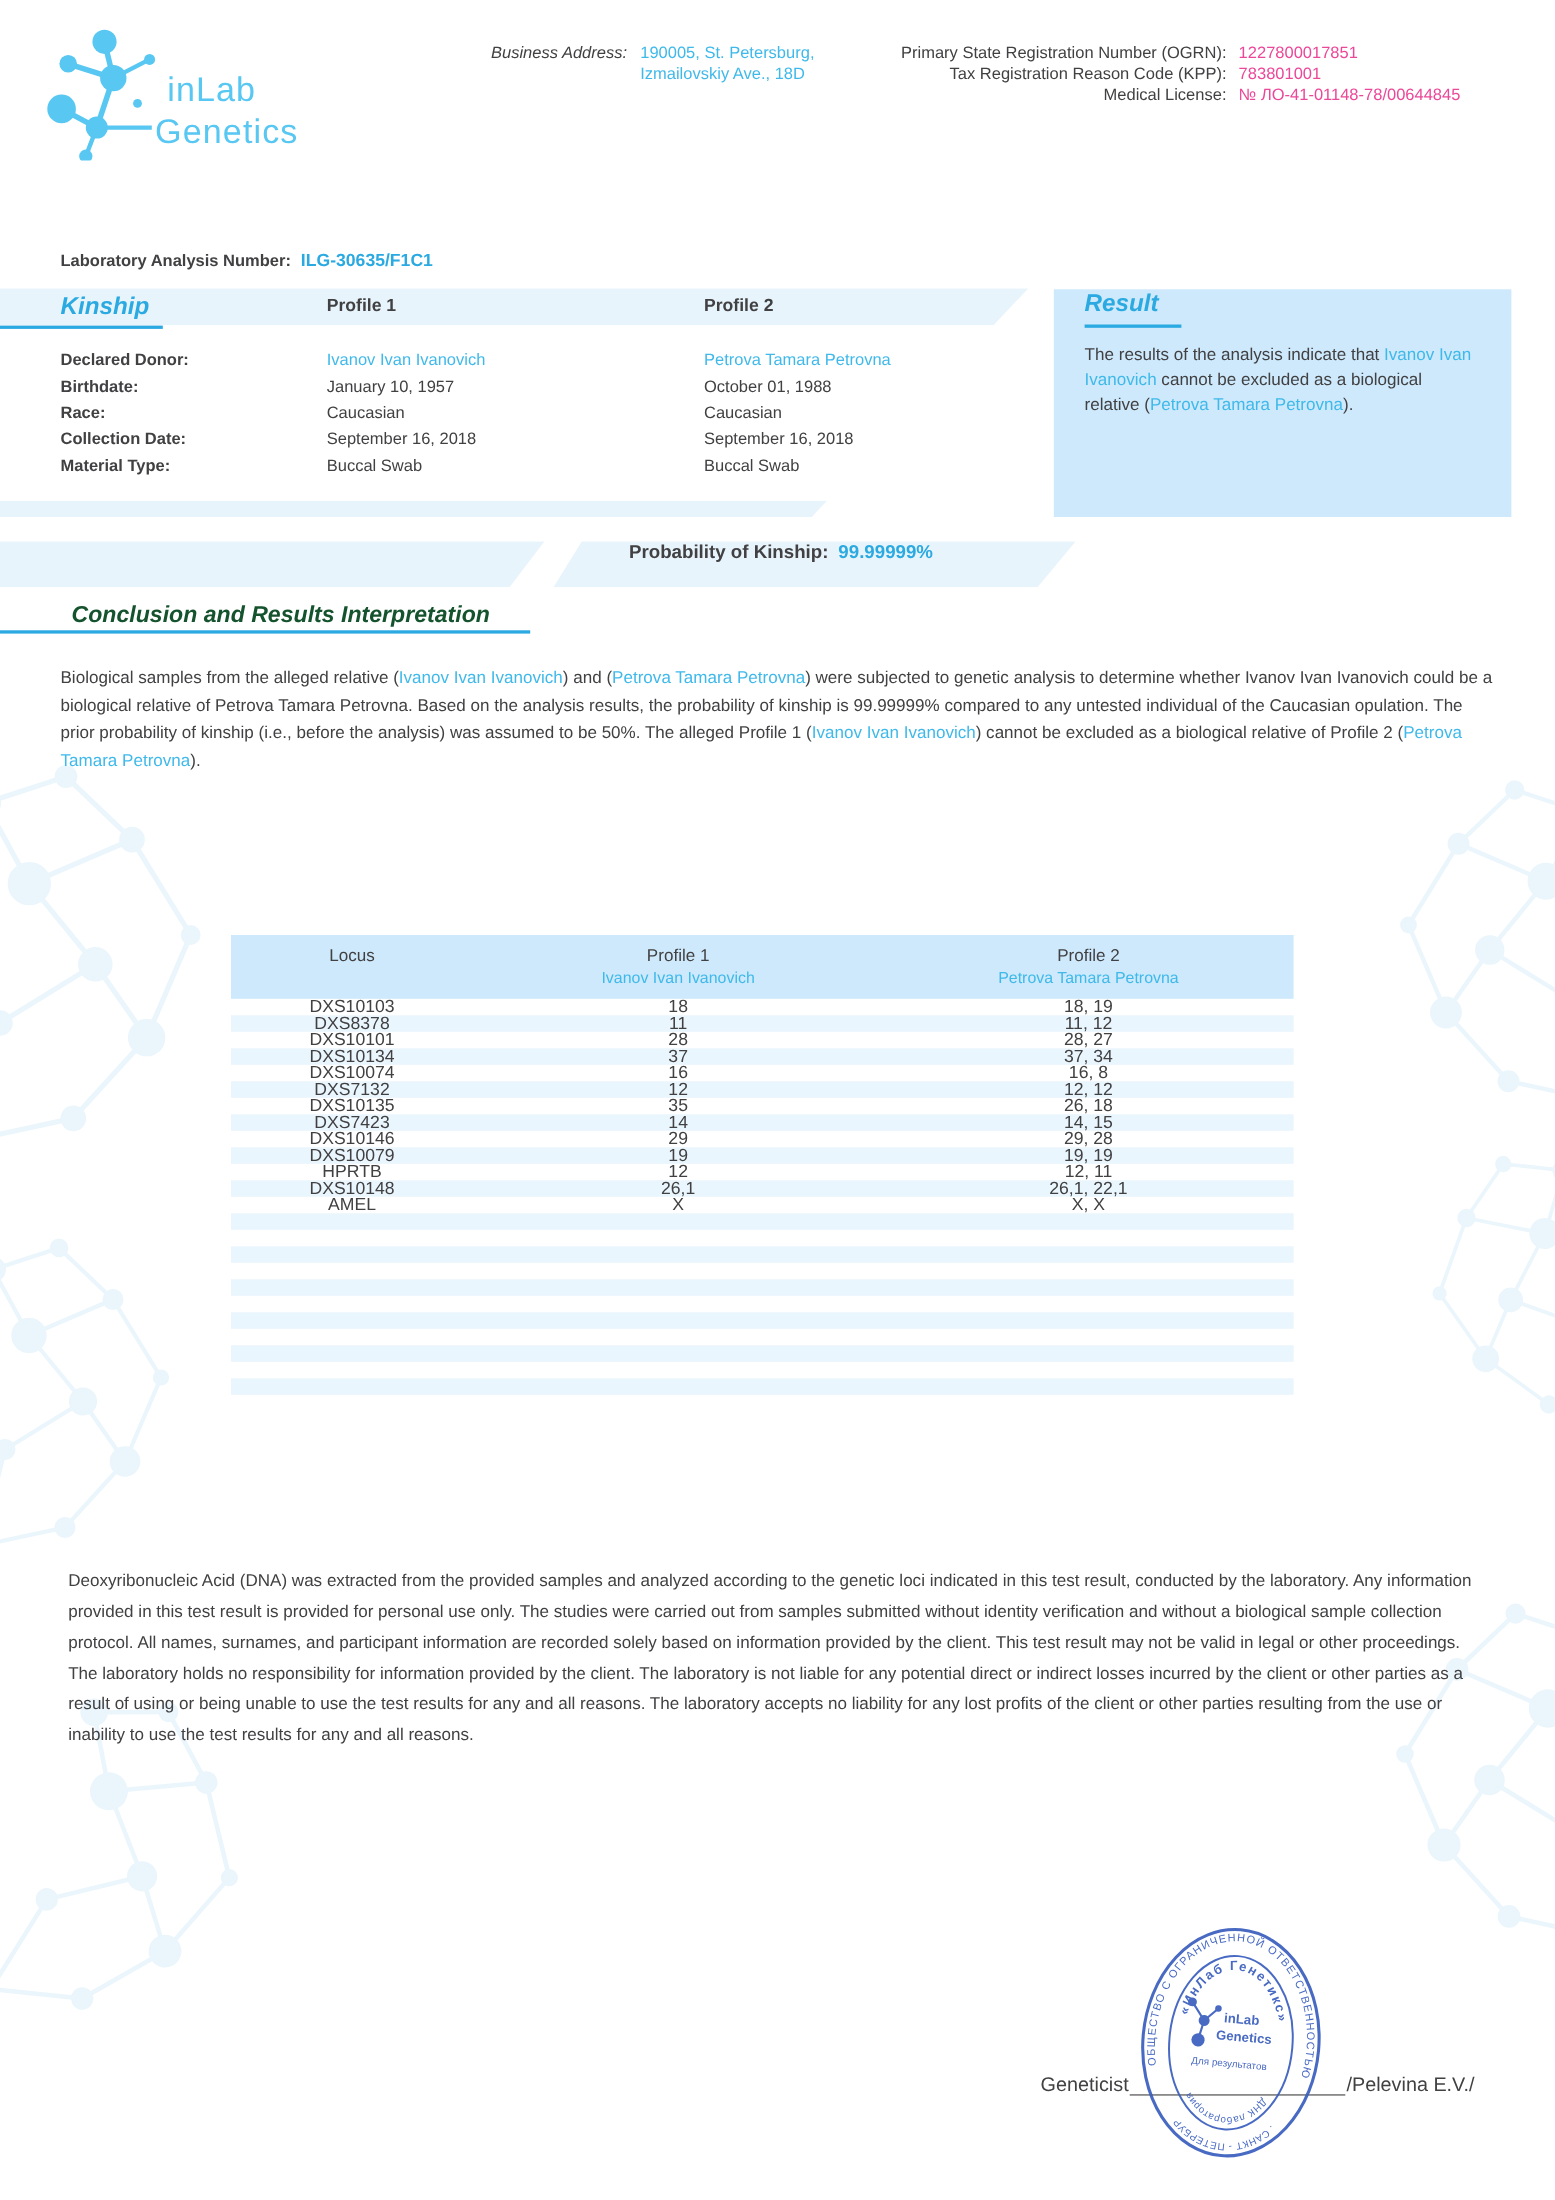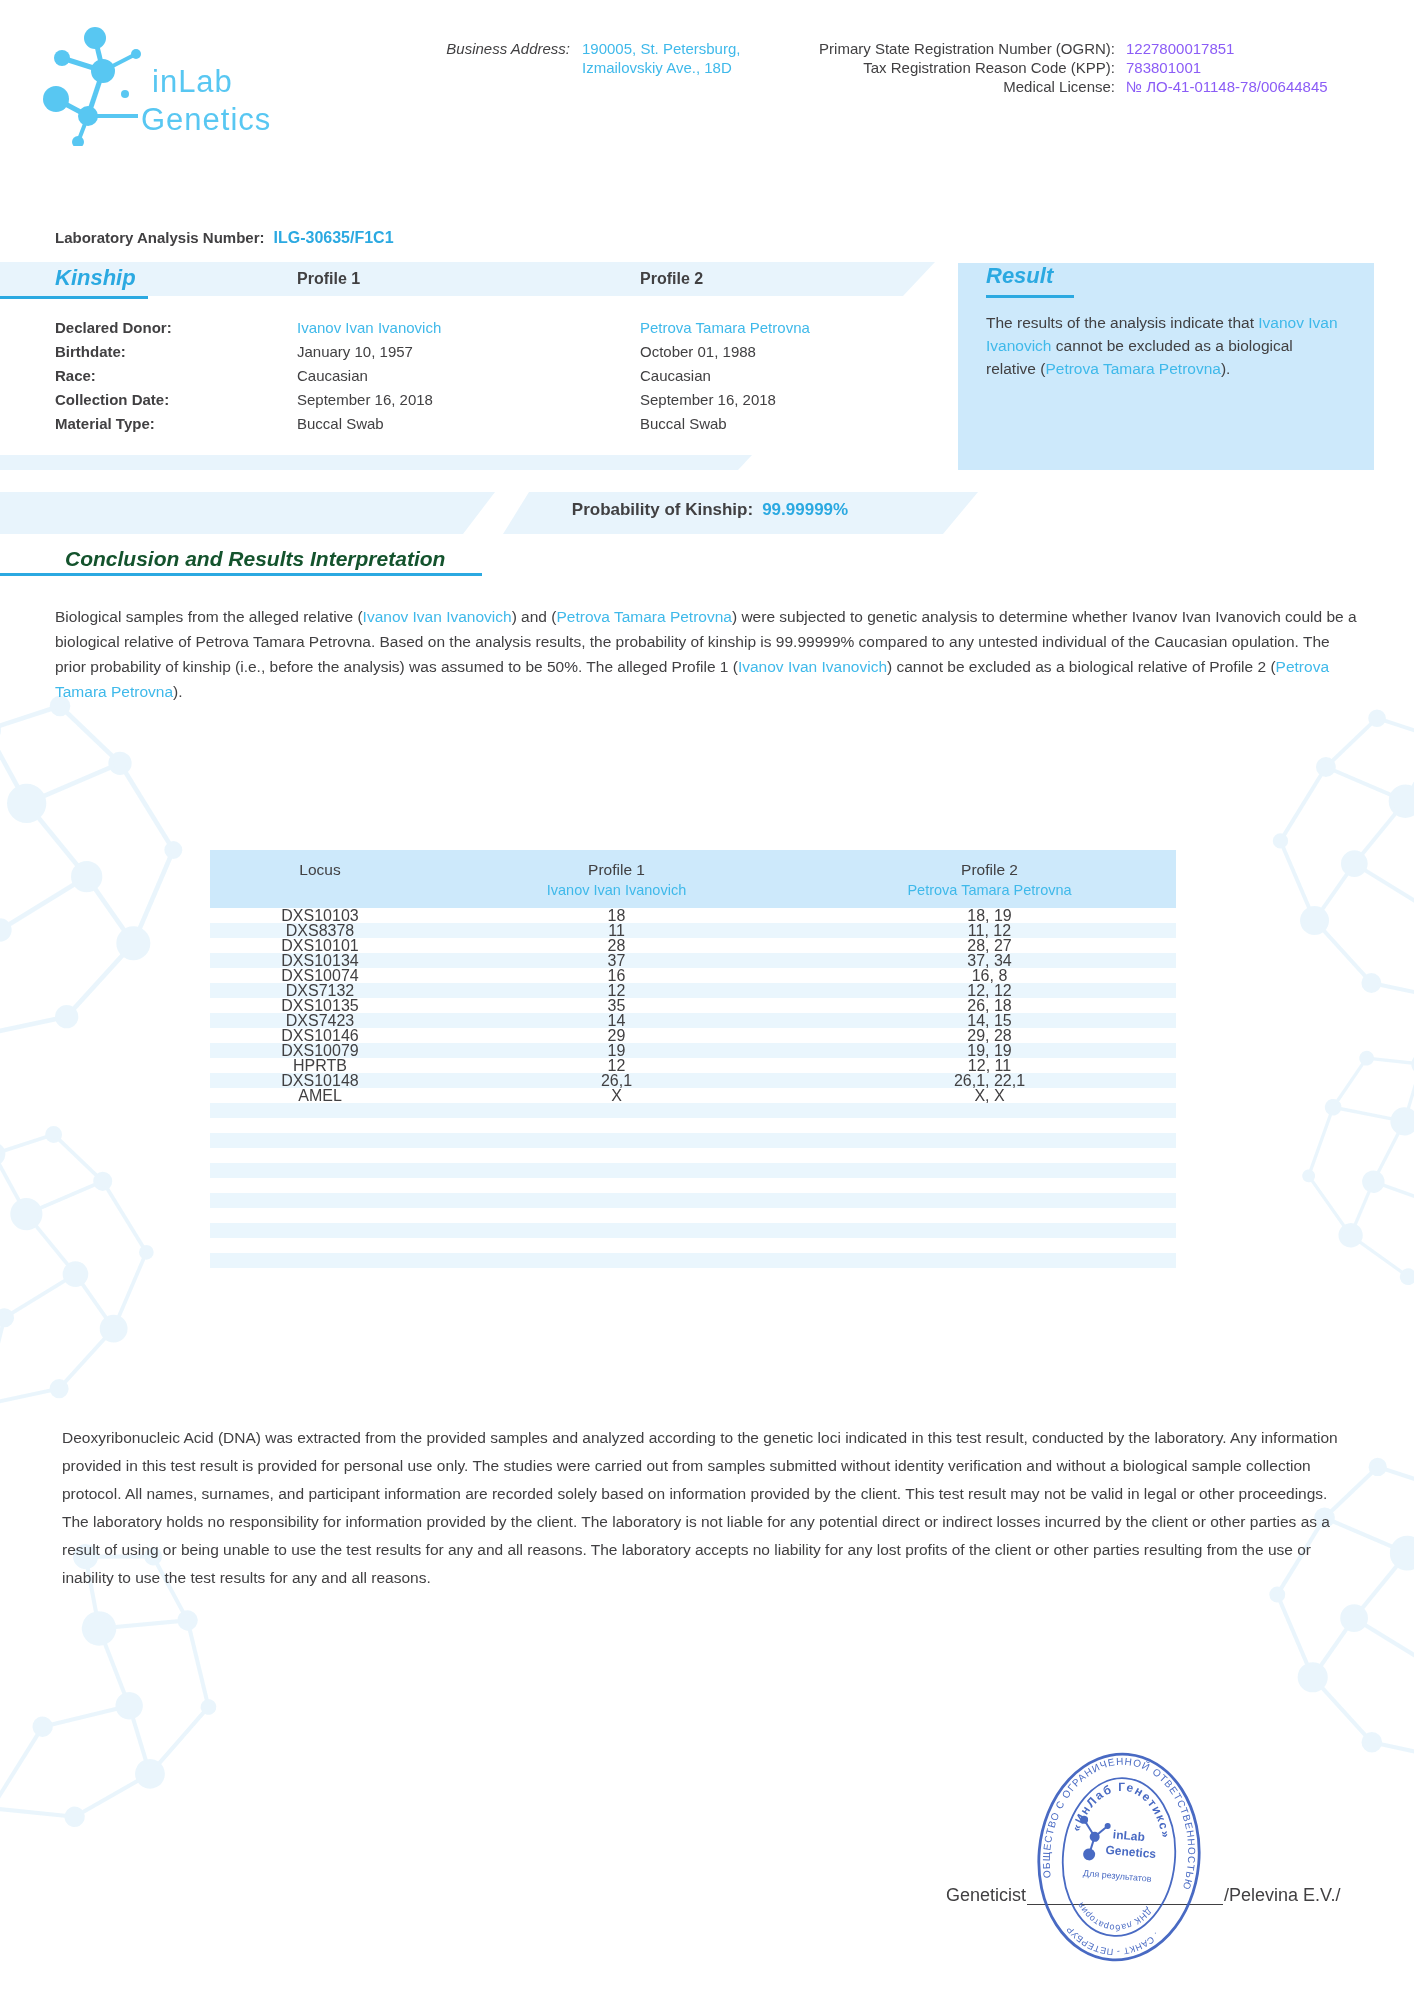--- a/index.html
+++ b/index.html
@@ -13,21 +13,21 @@
   .wm{position:absolute;color:#D9EEFA;opacity:.55;pointer-events:none}
 
   
   .logo{left:38px;top:24px;width:250px;height:122px}
   .addr{left:296px;top:39px;display:flex;gap:12px;font-size:15px;line-height:19px}
   .addr .lbl{width:274px;text-align:right;font-style:italic;color:#414042}
   .addr .val{color:#3FB9EA}
   .reg{left:600px;top:39px;width:774px;font-size:15px}
   .reg-row{display:flex;gap:11px;line-height:19px}
   .reg-row .lbl{flex:1;text-align:right;}
-  .reg-row .val{width:248px;color:#8b5cf6}
+  .reg-row .val{width:248px;color:#ec4899}
 
   
   .titlebar{left:0;top:168px;width:1414px;height:44px}
   .tb-band{position:absolute;inset:0;background:#E8F4FC;
            clip-path:polygon(0 0,1122px 0,1090px 100%,0 100%)}
   .tb-sliver{position:absolute;inset:0;background:#E8F4FC;
            clip-path:polygon(1154px 0,1242px 0,1210px 100%,1122px 100%)}
   .tb-edge{position:absolute;inset:0;background:#E8F4FC;
            clip-path:polygon(1386px 0,1414px 0,1414px 100%,1354px 100%)}
   .tb-title{position:absolute;left:55px;top:50%;transform:translateY(-50%);
@@ -60,21 +60,21 @@
   .result-box{left:958px;top:263px;width:416px;height:207px;background:#CDE9FB;padding:0 28px}
   .result-heading{font:italic 700 22px/1.2 "Liberation Sans",sans-serif;color:#2BA9E1}
   .result-underline{width:88px;height:3px;background:#2BA9E1;margin:6px 0 13px}
   .result-text{font-size:15.5px;line-height:23px;width:358px}
 
   
   .prob-a{left:0;top:492px;width:500px;height:42px;background:#E8F4FC;
           clip-path:polygon(0 0,495px 0,463px 100%,0 100%)}
   .prob-b{left:503px;top:492px;width:475px;height:42px;background:#E8F4FC;
           clip-path:polygon(26px 0,475px 0,440px 100%,0 100%)}
-  .prob-text{left:500px;top:492px;width:420px;height:36px;display:flex;align-items:center;
+  .prob-text{left:500px;top:492px;width:420px;height:36px;display:flex;
              justify-content:center;gap:9px;font-weight:700;font-size:17px}
   .prob-text .val{color:#2BA9E1}
 
   
   .conc-heading{left:65px;top:546px;font:italic 700 21px/1.2 "Liberation Sans",sans-serif;color:#14532d}
   .conc-underline{left:0;top:573px;width:482px;height:3px;background:#2BA9E1}
   .conc-text{left:55px;top:604px;width:1308px;font-size:15.5px;line-height:25px}
 
   
   .loci{left:210px;top:850px;width:966px}

